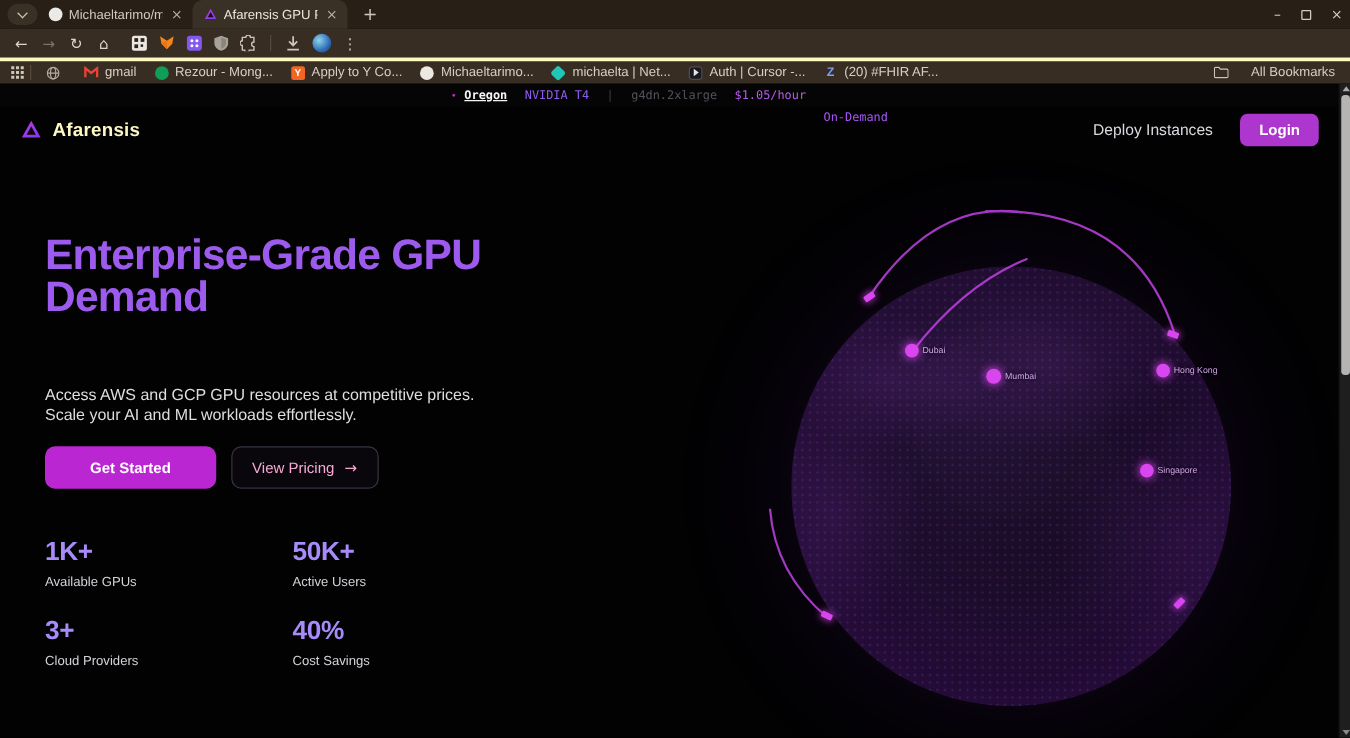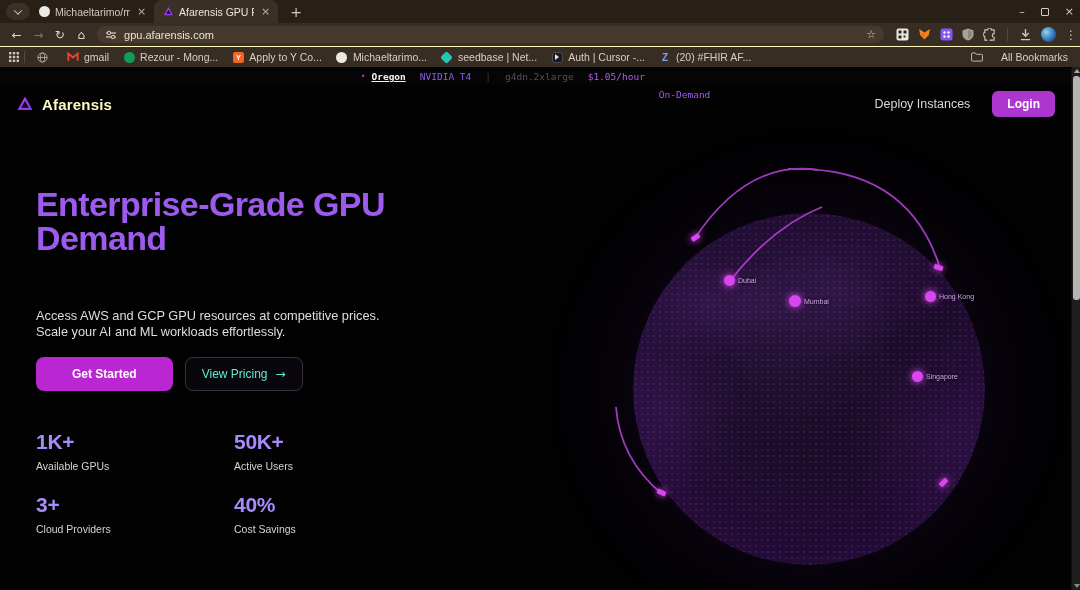--- a/index.html
+++ b/index.html
@@ -37,21 +37,21 @@
     padding:0 8px; gap:7px; }
   .omni-text { color:#e9e1d5; font-size:11px; flex:1; }
   .omni-star { color:#cfc6ba; font-size:11px; }
   .ext-row { display:flex; align-items:center; gap:9px; margin-left:10px; }
   .divider-v { width:1px; height:13px; background:#57493a; margin:0 2px; }
   .avatar { width:15px; height:15px; border-radius:50%;
     background:radial-gradient(circle at 35% 35%, #8fd4ea, #2e6cb8 60%, #173f66); }
   .kebab { color:#cfc6ba; font-size:12px; letter-spacing:0; width:8px; }
 
   .bookmarks-bar { position:absolute; top:46px; left:0; width:1080px; height:21px;
-    background:#372d22; border-top:1px solid #fef9c3; display:flex; align-items:center;
+    background:#372d22; border-top:3px solid #fef9c3; display:flex; align-items:center;
     padding:0 8px; font-size:10.5px; color:#d8cfc3; }
   .bm-item { display:flex; align-items:center; gap:5px; padding:0 7px; height:16px;
     border-radius:8px; white-space:nowrap; }
   .bm-sep { width:1px; height:12px; background:#57493a; margin:0 4px; }
   .bm-ico { width:12px; height:12px; display:flex; align-items:center; justify-content:center;
     flex:0 0 auto; font-size:9px; }
   .ico-yc { width:11px; height:11px; background:#f26522; color:#fff; border-radius:2px;
     font-size:8px; font-weight:bold; text-align:center; line-height:11px; }
   .ico-mongo { width:11px; height:11px; background:#0f9d58; border-radius:50%; }
   .ico-netlify { width:9px; height:9px; background:#20c6b7; transform:rotate(45deg); border-radius:2px; }
@@ -86,21 +86,21 @@
   .login-btn { background:#ad36cf; color:#fff; font-size:12px; font-weight:bold;
     padding:6px 15px; border-radius:6px; border:none; }
 
   .hero-title { position:absolute; left:36px; top:120px; color:#9d5bee; font-size:34px;
     font-weight:bold; line-height:34px; letter-spacing:-0.6px; }
   .hero-sub { position:absolute; left:36px; top:241px; width:378px; color:#dededf;
     font-size:12.8px; line-height:16px; }
   .cta-row { position:absolute; left:36px; top:290px; display:flex; gap:12px; }
   .btn-primary { background:#ba27d2; color:#fff; font-size:12px; font-weight:bold;
     padding:9px 36px; border-radius:8px; border:none; }
-  .btn-secondary { background:rgba(15,12,18,0.6); color:#5eead4; font-size:12px;
+  .btn-secondary { background:rgba(15,12,18,0.6); color:#f9a8d4; font-size:12px;
     padding:9px 16px; border-radius:8px; border:1px solid #39333f; display:flex;
     align-items:center; gap:8px; }
   .btn-arrow { font-size:12px; }
 
   .stats { position:absolute; left:36px; top:363px; display:grid;
     grid-template-columns:198px 198px; grid-row-gap:21px; }
   .stat-value { color:#a78bfa; font-size:21px; font-weight:bold; letter-spacing:-0.3px; }
   .stat-label { color:#d4d2d8; font-size:10.5px; margin-top:6px; }
 
   
@@ -176,30 +176,20 @@
     <span class="win-max"></span>
     <span class="icon-font">×</span>
   </div>
 </div>
 
 <div class="toolbar">
   <span class="nav-btn icon-font">←</span>
   <span class="nav-btn dim icon-font">→</span>
   <span class="nav-btn icon-font">↻</span>
   <span class="nav-btn icon-font">⌂</span>
-  <div class="omnibox">
-    <svg width="12" height="12" viewBox="0 0 12 12">
-      <line x1="1" y1="4" x2="11" y2="4" stroke="#cfc6ba" stroke-width="1.3"></line>
-      <line x1="1" y1="8" x2="11" y2="8" stroke="#cfc6ba" stroke-width="1.3"></line>
-      <circle cx="4" cy="4" r="1.6" fill="#372d22" stroke="#cfc6ba" stroke-width="1.1"></circle>
-      <circle cx="8" cy="8" r="1.6" fill="#372d22" stroke="#cfc6ba" stroke-width="1.1"></circle>
-    </svg>
-    <span class="omni-text">gpu.afarensis.com</span>
-    <span class="omni-star icon-font">☆</span>
-  </div>
   <div class="ext-row">
     <svg width="13" height="13" viewBox="0 0 13 13">
       <rect x="0.5" y="0.5" width="12" height="12" rx="2" fill="#ece8e2"></rect>
       <rect x="2.5" y="2.5" width="3" height="3" fill="#2b241c"></rect>
       <rect x="7.5" y="2.5" width="3" height="3" fill="#2b241c"></rect>
       <rect x="2.5" y="7.5" width="3" height="3" fill="#2b241c"></rect>
       <rect x="7.5" y="7.5" width="2" height="2" fill="#2b241c"></rect>
     </svg>
     <svg width="13" height="13" viewBox="0 0 12 12">
       <polygon points="1,1 6,4.2 11,1 10,6.5 6,10.5 2,6.5" fill="#f5841f"></polygon>
@@ -282,21 +272,21 @@
     <span class="bm-ico">
         <span class="ico-gh"></span>
       </span>
     <span>Michaeltarimo...</span>
   </div>
 
   <div class="bm-item">
     <span class="bm-ico">
         <span class="ico-netlify"></span>
       </span>
-    <span>seedbase | Net...</span>
+    <span>michaelta | Net...</span>
   </div>
 
   <div class="bm-item">
     <span class="bm-ico">
         <span class="ico-cursor">
           <i></i>
         </span>
       </span>
     <span>Auth | Cursor -...</span>
   </div>

